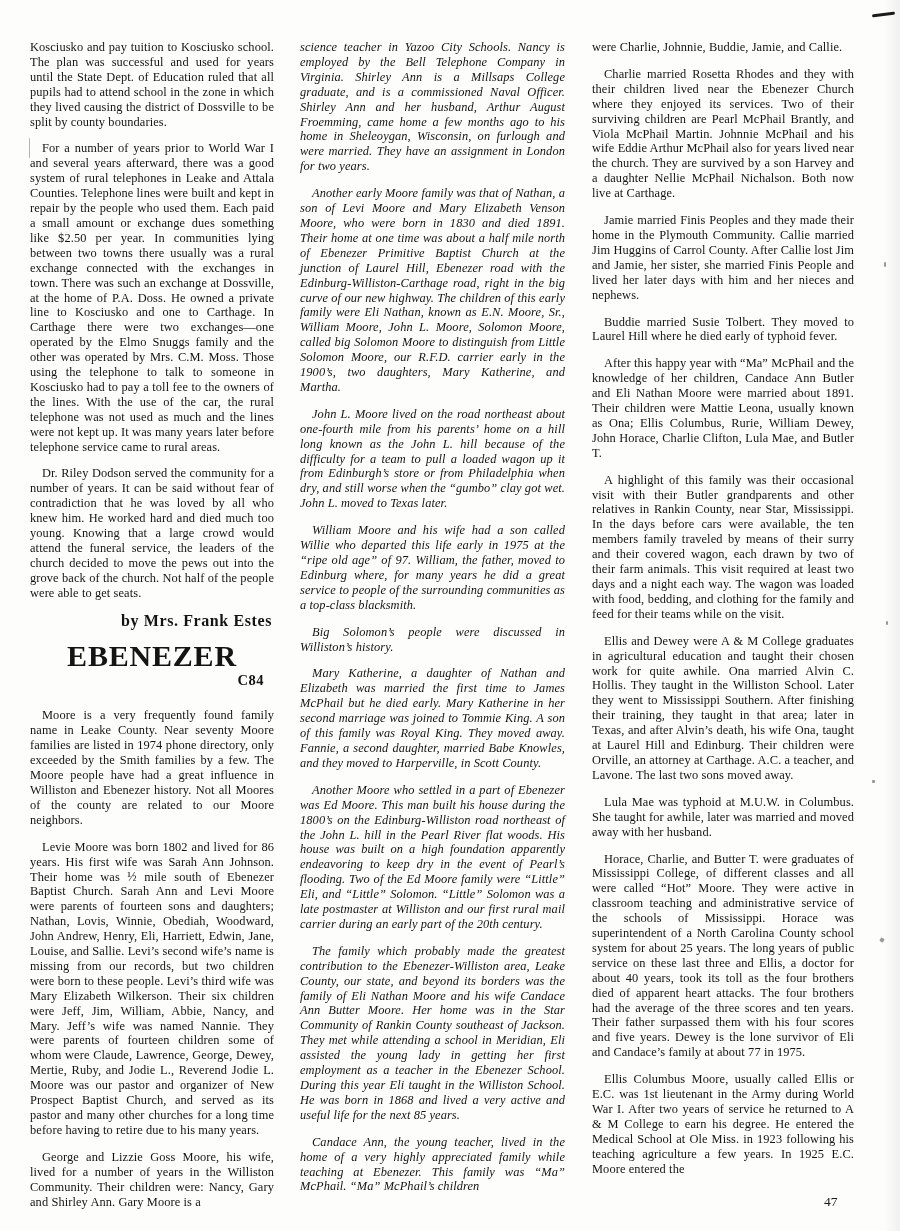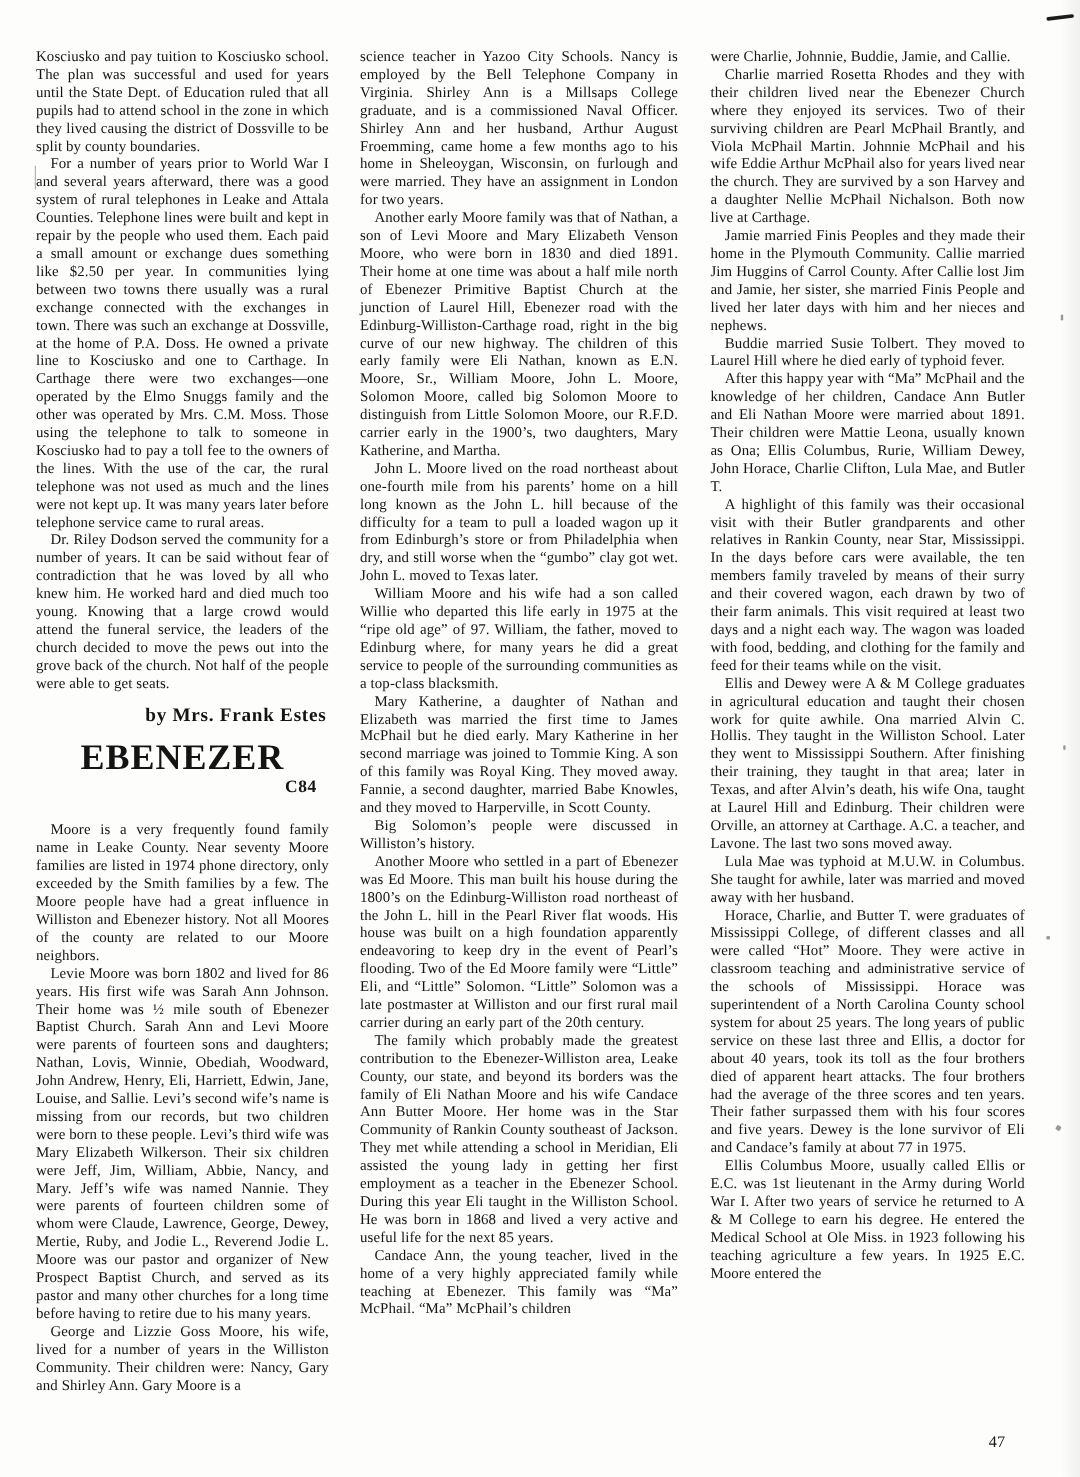--- a/index.html
+++ b/index.html
@@ -17,25 +17,25 @@
   }
   .col {
     position:absolute;
     top:40px;
     text-align:justify;
     font-size:12.4px;
     line-height:14.9px;
     letter-spacing:0.1px;
   }
   #col-1 { left:30px;  width:244px; }
-  #col-2 { left:300px; width:265px; }
+  #col-2 { left:300px; width:265px;font-style:italic; }
   #col-3 { left:592px; width:262px; }
 
   .para { margin:0; }
-  .para.indent { text-indent:12px; }
+  .para.indent { text-indent:12px;margin-top:12px; }
 
   .byline {
     margin:13px 2px 12px 0;
     text-align:right;
     font-weight:bold;
     font-size:16px;
     letter-spacing:0.6px;
   }
   .heading {
     margin-top:6px;
@@ -104,22 +104,22 @@
       <div class="heading-code">C84</div>
       <p class="para indent">Moore is a very frequently found family name in Leake County. Near seventy Moore families are listed in 1974 phone directory, only exceeded by the Smith families by a few. The Moore people have had a great influence in Williston and Ebenezer history. Not all Moores of the county are related to our Moore neighbors.</p>
       <p class="para indent">Levie Moore was born 1802 and lived for 86 years. His first wife was Sarah Ann Johnson. Their home was ½ mile south of Ebenezer Baptist Church. Sarah Ann and Levi Moore were parents of fourteen sons and daughters; Nathan, Lovis, Winnie, Obediah, Woodward, John Andrew, Henry, Eli, Harriett, Edwin, Jane, Louise, and Sallie. Levi’s second wife’s name is missing from our records, but two children were born to these people. Levi’s third wife was Mary Elizabeth Wilkerson. Their six children were Jeff, Jim, William, Abbie, Nancy, and Mary. Jeff’s wife was named Nannie. They were parents of fourteen children some of whom were Claude, Lawrence, George, Dewey, Mertie, Ruby, and Jodie L., Reverend Jodie L. Moore was our pastor and organizer of New Prospect Baptist Church, and served as its pastor and many other churches for a long time before having to retire due to his many years.</p>
       <p class="para indent">George and Lizzie Goss Moore, his wife, lived for a number of years in the Williston Community. Their children were: Nancy, Gary and Shirley Ann. Gary Moore is a</p>
     </div>
   <div id="col-2" class="col">
       <p class="para">science teacher in Yazoo City Schools. Nancy is employed by the Bell Telephone Company in Virginia. Shirley Ann is a Millsaps College graduate, and is a commissioned Naval Officer. Shirley Ann and her husband, Arthur August Froemming, came home a few months ago to his home in Sheleoygan, Wisconsin, on furlough and were married. They have an assignment in London for two years.</p>
       <p class="para indent">Another early Moore family was that of Nathan, a son of Levi Moore and Mary Elizabeth Venson Moore, who were born in 1830 and died 1891. Their home at one time was about a half mile north of Ebenezer Primitive Baptist Church at the junction of Laurel Hill, Ebenezer road with the Edinburg-Williston-Carthage road, right in the big curve of our new highway. The children of this early family were Eli Nathan, known as E.N. Moore, Sr., William Moore, John L. Moore, Solomon Moore, called big Solomon Moore to distinguish from Little Solomon Moore, our R.F.D. carrier early in the 1900’s, two daughters, Mary Katherine, and Martha.</p>
       <p class="para indent">John L. Moore lived on the road northeast about one-fourth mile from his parents’ home on a hill long known as the John L. hill because of the difficulty for a team to pull a loaded wagon up it from Edinburgh’s store or from Philadelphia when dry, and still worse when the “gumbo” clay got wet. John L. moved to Texas later.</p>
       <p class="para indent">William Moore and his wife had a son called Willie who departed this life early in 1975 at the “ripe old age” of 97. William, the father, moved to Edinburg where, for many years he did a great service to people of the surrounding communities as a top-class blacksmith.</p>
+      <p class="para indent">Big Solomon’s people were discussed in Williston’s history.</p>
       <p class="para indent">Mary Katherine, a daughter of Nathan and Elizabeth was married the first time to James McPhail but he died early. Mary Katherine in her second marriage was joined to Tommie King. A son of this family was Royal King. They moved away. Fannie, a second daughter, married Babe Knowles, and they moved to Harperville, in Scott County.</p>
-      <p class="para indent">Big Solomon’s people were discussed in Williston’s history.</p>
       <p class="para indent">Another Moore who settled in a part of Ebenezer was Ed Moore. This man built his house during the 1800’s on the Edinburg-Williston road northeast of the John L. hill in the Pearl River flat woods. His house was built on a high foundation apparently endeavoring to keep dry in the event of Pearl’s flooding. Two of the Ed Moore family were “Little” Eli, and “Little” Solomon. “Little” Solomon was a late postmaster at Williston and our first rural mail carrier during an early part of the 20th century.</p>
       <p class="para indent">The family which probably made the greatest contribution to the Ebenezer-Williston area, Leake County, our state, and beyond its borders was the family of Eli Nathan Moore and his wife Candace Ann Butter Moore. Her home was in the Star Community of Rankin County southeast of Jackson. They met while attending a school in Meridian, Eli assisted the young lady in getting her first employment as a teacher in the Ebenezer School. During this year Eli taught in the Williston School. He was born in 1868 and lived a very active and useful life for the next 85 years.</p>
       <p class="para indent">Candace Ann, the young teacher, lived in the home of a very highly appreciated family while teaching at Ebenezer. This family was “Ma” McPhail. “Ma” McPhail’s children</p>
     </div>
   <div id="col-3" class="col">
       <p class="para">were Charlie, Johnnie, Buddie, Jamie, and Callie.</p>
       <p class="para indent">Charlie married Rosetta Rhodes and they with their children lived near the Ebenezer Church where they enjoyed its services. Two of their surviving children are Pearl McPhail Brantly, and Viola McPhail Martin. Johnnie McPhail and his wife Eddie Arthur McPhail also for years lived near the church. They are survived by a son Harvey and a daughter Nellie McPhail Nichalson. Both now live at Carthage.</p>
       <p class="para indent">Jamie married Finis Peoples and they made their home in the Plymouth Community. Callie married Jim Huggins of Carrol County. After Callie lost Jim and Jamie, her sister, she married Finis People and lived her later days with him and her nieces and nephews.</p>
       <p class="para indent">Buddie married Susie Tolbert. They moved to Laurel Hill where he died early of typhoid fever.</p>
       <p class="para indent">After this happy year with “Ma” McPhail and the knowledge of her children, Candace Ann Butler and Eli Nathan Moore were married about 1891. Their children were Mattie Leona, usually known as Ona; Ellis Columbus, Rurie, William Dewey, John Horace, Charlie Clifton, Lula Mae, and Butler T.</p>

